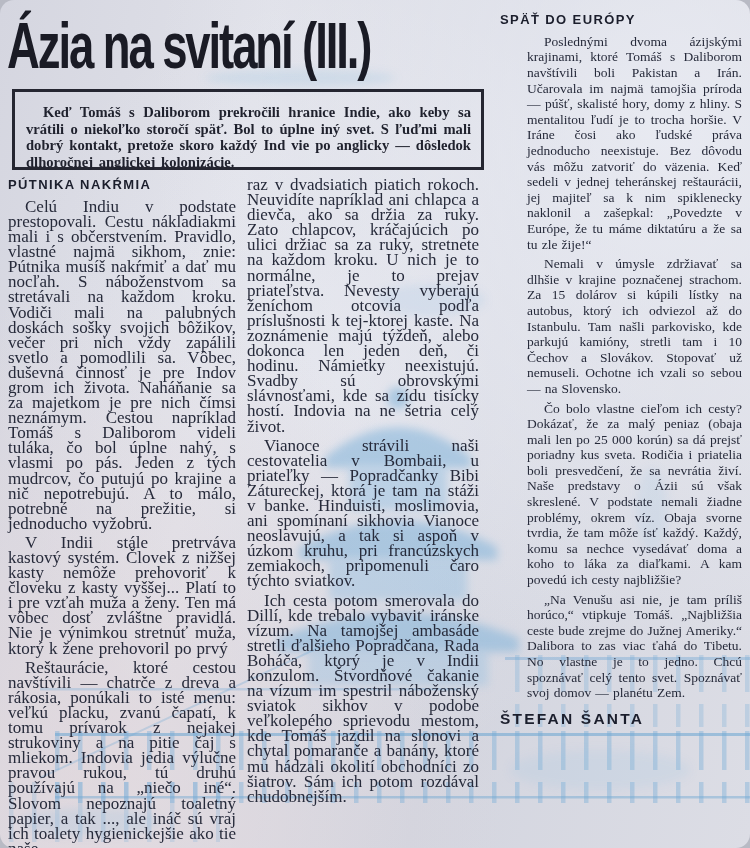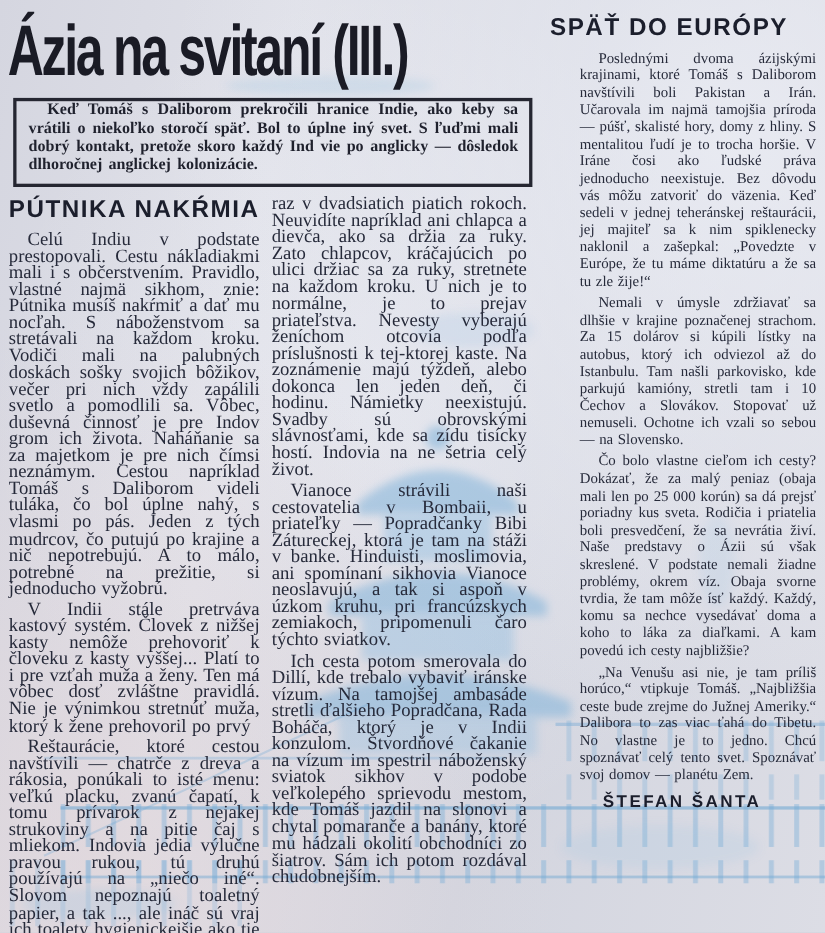--- a/index.html
+++ b/index.html
@@ -6,53 +6,54 @@
   .page{
     position:relative;width:750px;height:848px;overflow:hidden;margin:0 auto;
     background-color:#d9dae3;
     background-image:
       radial-gradient(ellipse at 12% 92%, rgba(226,211,214,.55), transparent 45%),
       radial-gradient(ellipse at 88% 15%, rgba(238,240,247,.75), transparent 55%),
       radial-gradient(ellipse at 45% 45%, rgba(244,245,250,.35), transparent 60%),
       linear-gradient(100deg,#d5d6e0 0%,#dfe0e8 30%,#d3d5df 62%,#dcdde5 100%);
     font-family:"Liberation Serif", serif;
     color:#262a3a;
+    border-radius:14px;
   }
   .wm{position:absolute;left:0;top:0;z-index:0;pointer-events:none;}
   .content{position:absolute;left:0;top:0;width:100%;height:100%;z-index:1;}
   .headline{
     position:absolute;left:7px;top:8px;margin:0;white-space:nowrap;
     font-family:"Liberation Sans", sans-serif;font-weight:bold;
     font-size:65px;letter-spacing:-3px;color:#1a1b25;
     transform:scaleX(.70);transform-origin:left top;
   }
   .intro{
     position:absolute;left:12px;top:89px;width:472px;height:81px;box-sizing:border-box;
-    border:3px solid #252631;padding:0 10px 5px 11px;
+    border:3px solid #252631;padding:12px 10px 5px 11px;
   }
   .intro p{
     margin:0;font-weight:bold;font-size:14.6px;line-height:16.6px;
     text-align:justify;text-indent:17px;word-spacing:2px;color:#1f212d;
   }
   .col{position:absolute;text-align:justify;}
   .c1{left:8px;top:177px;width:228px;height:671px;}
   .c2{left:247px;top:177px;width:232px;height:671px;}
   .c3{left:500px;top:12px;width:242px;height:836px;}
   .col h2{
     font-family:"Liberation Sans", sans-serif;font-weight:bold;
-    font-size:22px;line-height:1.22;letter-spacing:1.4px;
+    font-size:13px;line-height:1.22;letter-spacing:1.4px;
     margin:0 0 6px;color:#1b1e2c;text-align:left;
   }
   .c2 h2{margin-top:5px;}
   .c3 h2.second{margin-top:7px;}
   .col p{margin:0 0 4px;font-size:17px;line-height:15.1px;text-indent:17px;word-spacing:.8px;}
   .c3 p{font-size:13.5px;line-height:15.6px;margin-left:27px;}
   p.cont{text-indent:0;}
   .byline{
-    text-align:center;font-family:"Liberation Sans", sans-serif;font-weight:bold;
+    text-align:left;font-family:"Liberation Sans", sans-serif;font-weight:bold;
     font-size:15.5px;letter-spacing:2.2px;margin-top:9px;color:#1b1e2c;padding-right:2px;
   }
 </style>
 </head>
 <body>
 
 <div class="page">
 
   <svg class="wm" width="750" height="848" viewBox="0 0 750 848" xmlns="http://www.w3.org/2000/svg">
     <defs>

